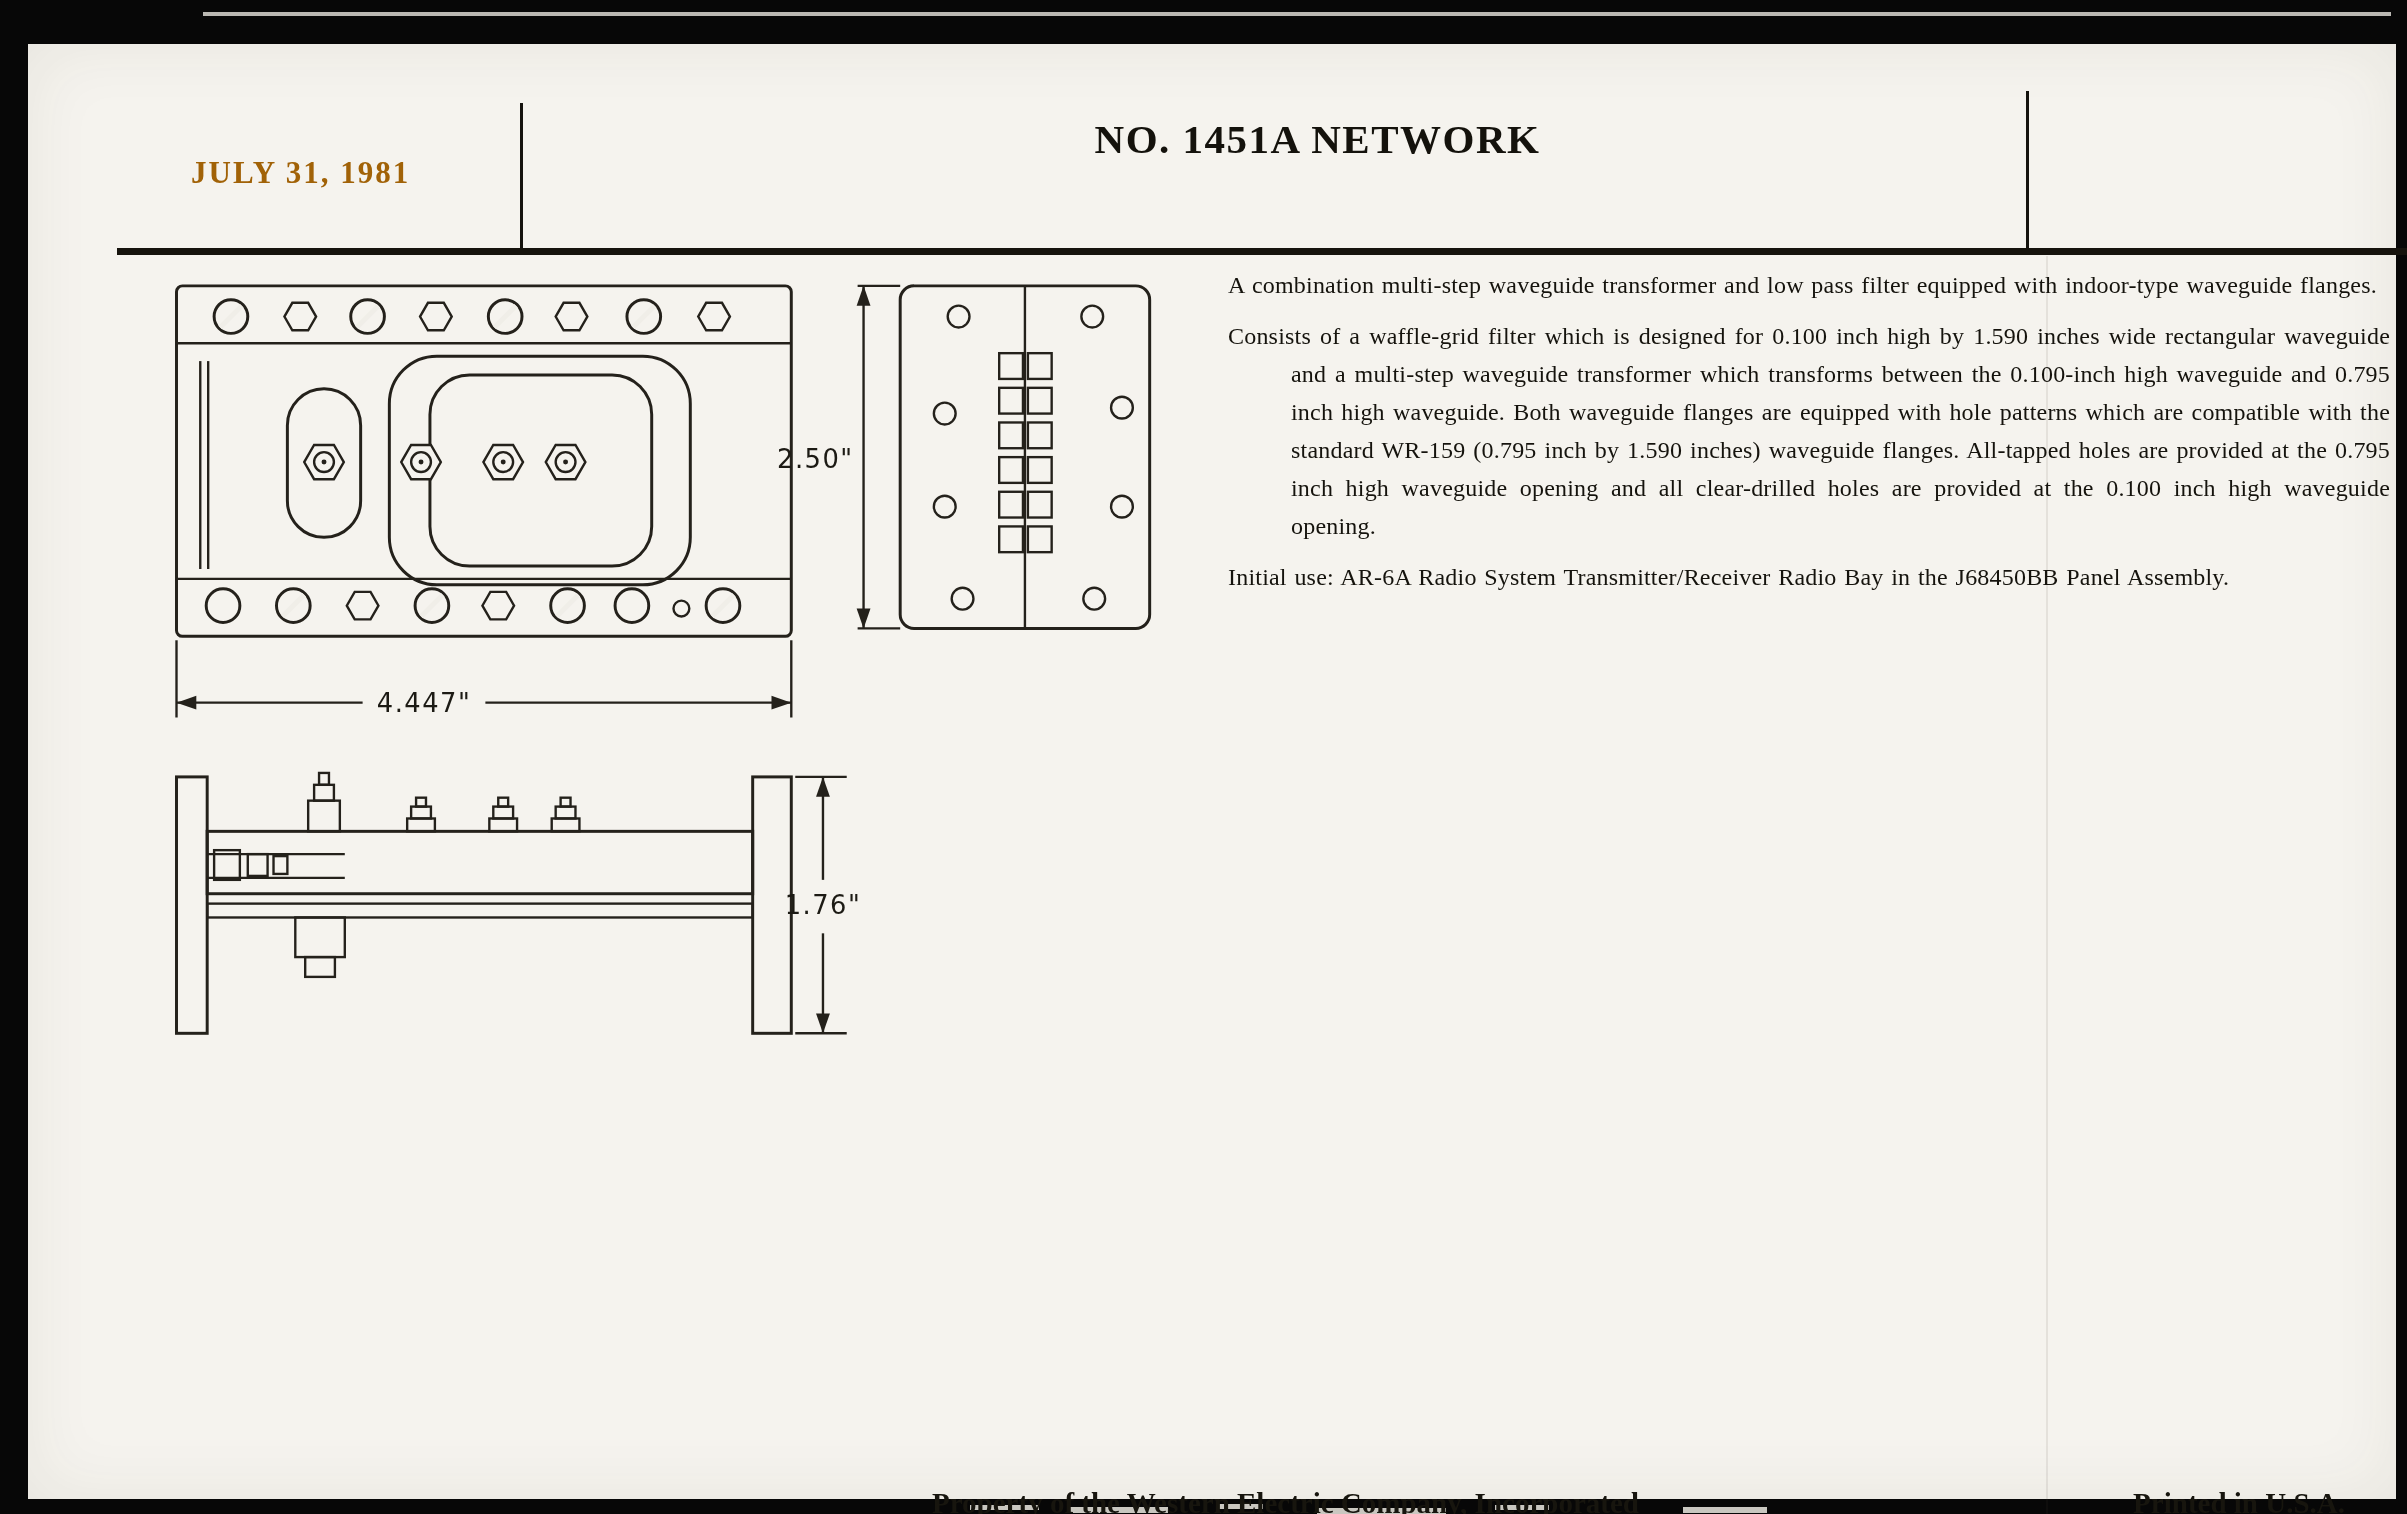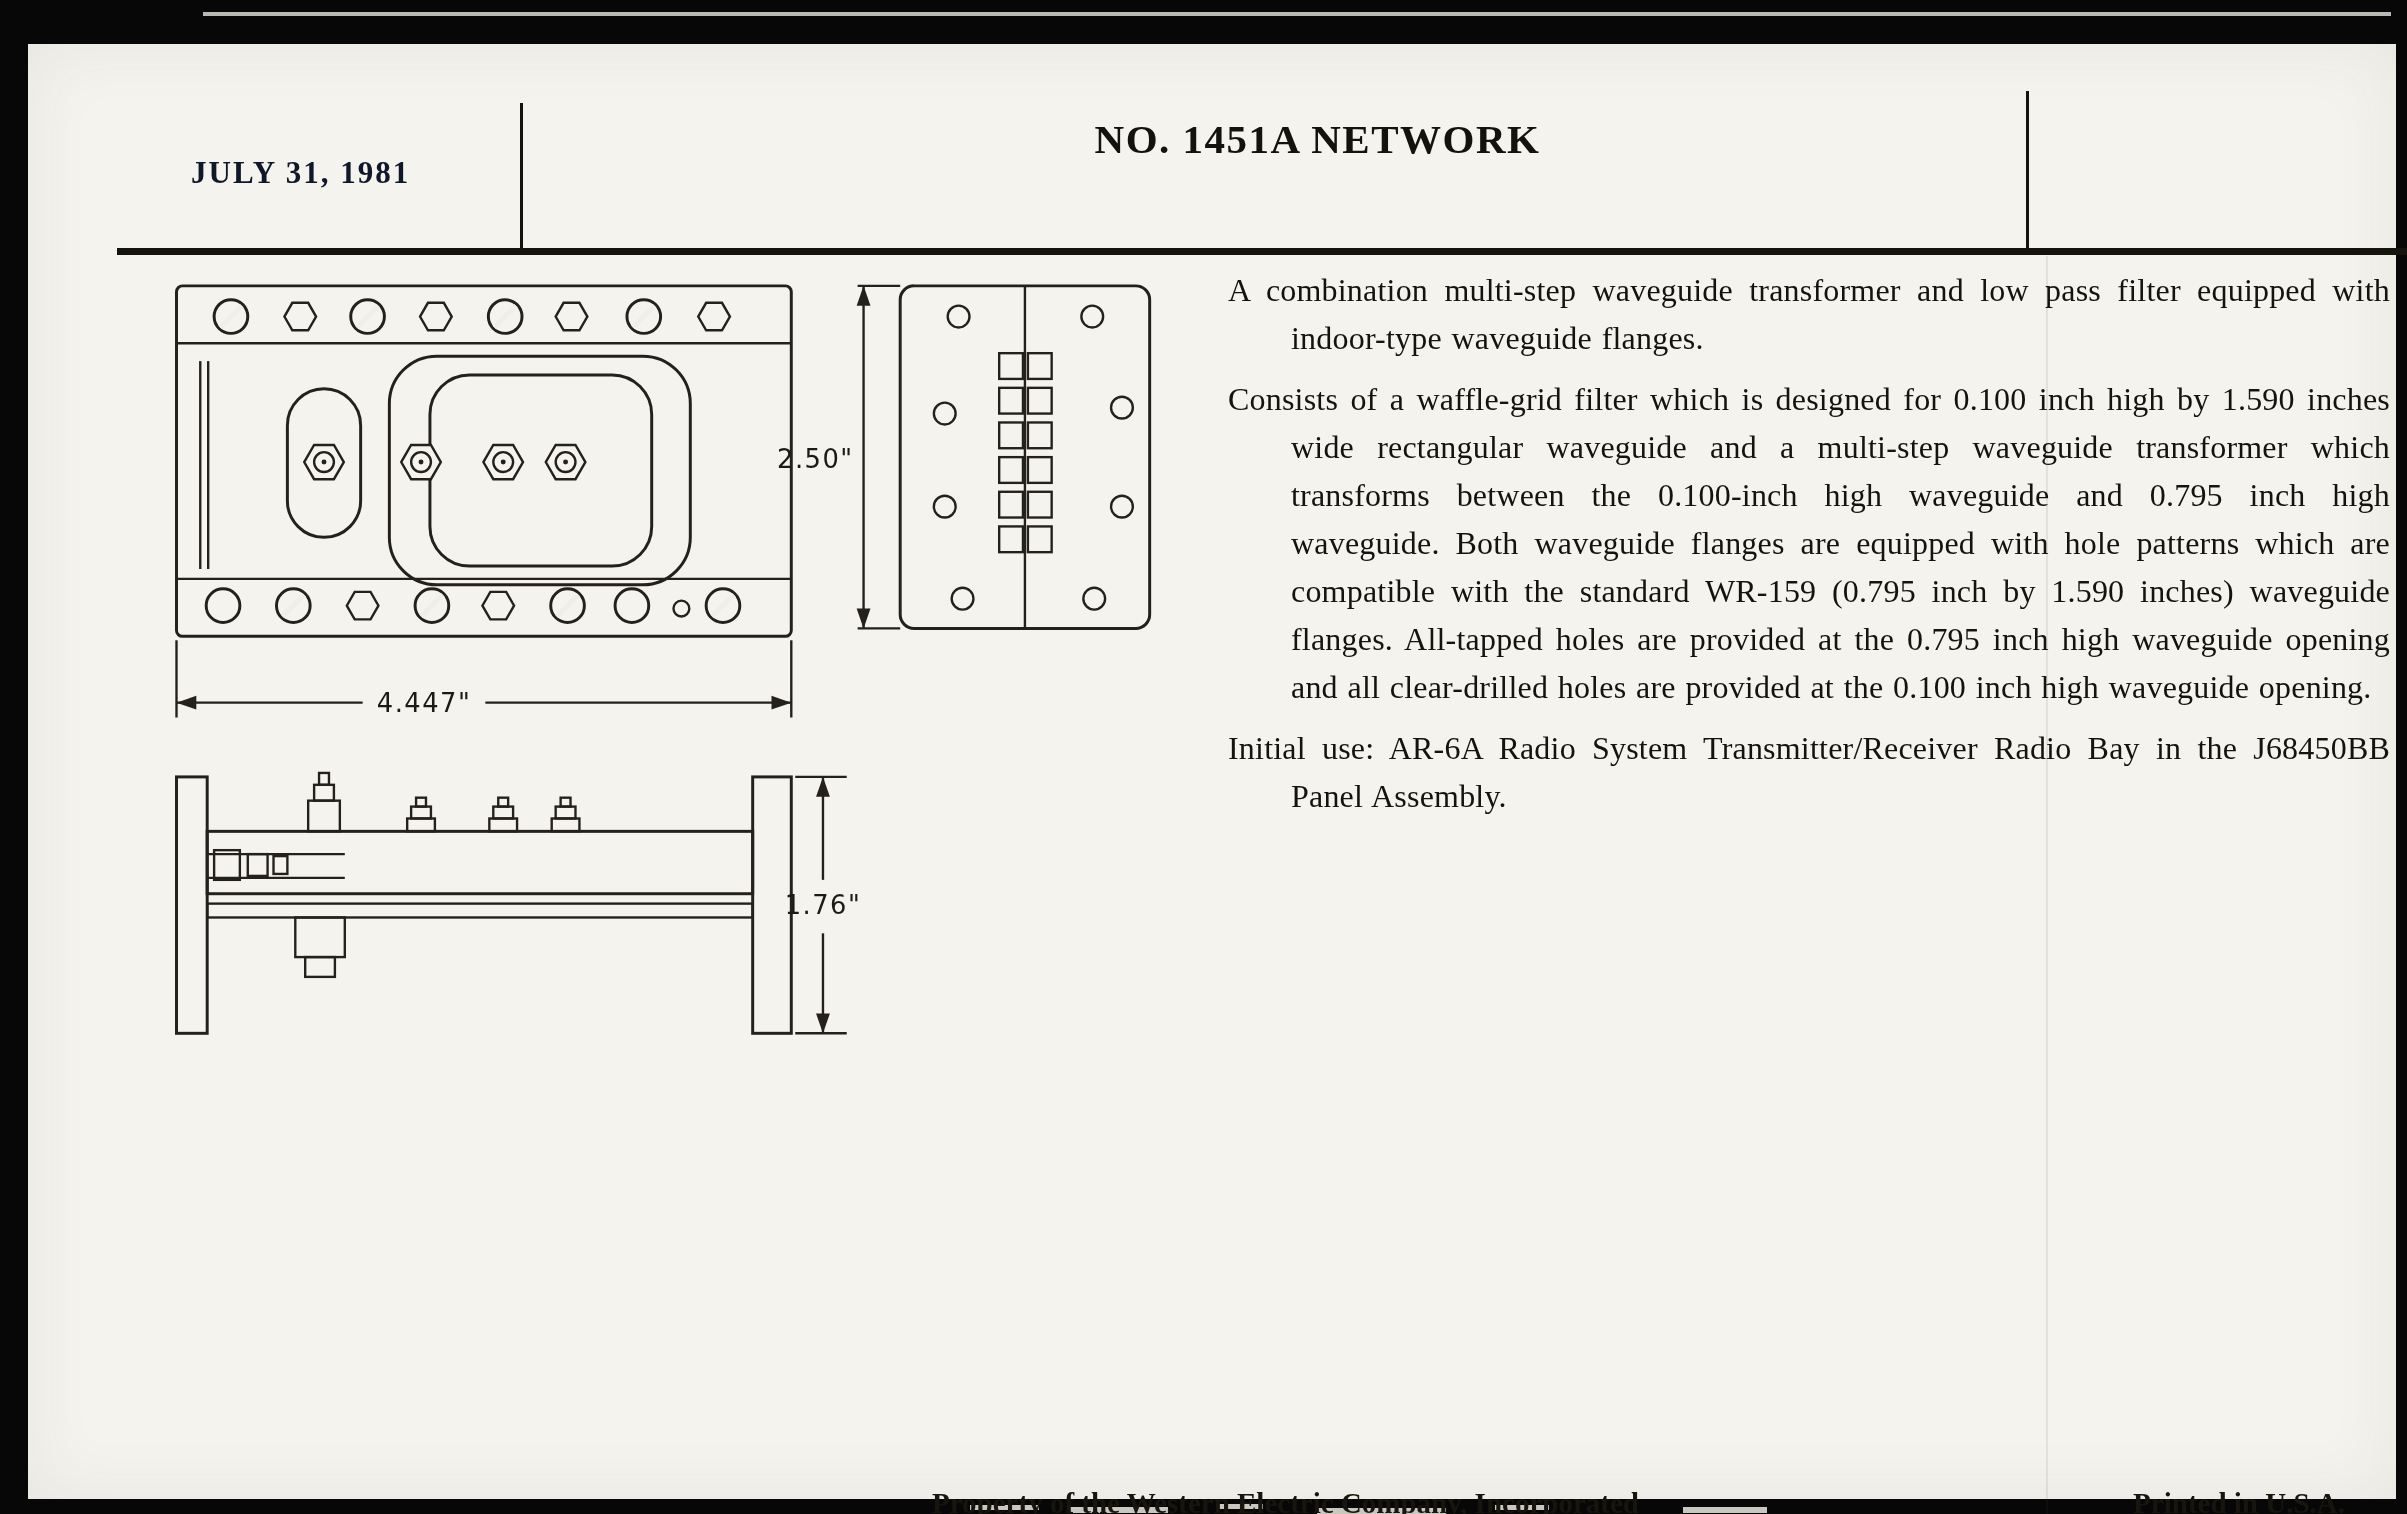--- a/index.html
+++ b/index.html
@@ -17,21 +17,21 @@
     box-shadow: inset 0 0 69px rgba(60,50,30,0.07);
   }
   
   .top-streak { position:absolute; left:203px; top:12px; width:2188px; height:4px; background:#d9d7d0; opacity:.85; }
   .noise { position:absolute; background:#c9c7c0; }
   .crease { position:absolute; left:2018px; top:212px; width:2px; height:1281px; background:rgba(80,72,60,0.10); }
 
   
   .doc-date {
     position:absolute; left:163px; top:111px;
-    font-size:31px; font-weight:bold; letter-spacing:2px; color:#0f172a;
+    font-size:31px; font-weight:bold; letter-spacing:2px; color:#a16207;
   }
   .sep { position:absolute; width:3px; background:#15130e; }
   .sep-left  { left:492px; top:59px; height:149px; }
   .sep-right { left:1998px; top:47px; height:160px; }
   .doc-title {
     position:absolute; left:495px; top:71px; width:1501px;
     text-align:center; font-size:41px; font-weight:bold;
     letter-spacing:1.5px; color:#14120c; margin:0;padding-left:44px;
   }
   .org-block {
@@ -49,21 +49,21 @@
   .arrow { fill:#24211b; stroke:none; }
   .dim {
     font-family:"DejaVu Sans", sans-serif;
     font-size:26px; fill:#1c1a14; letter-spacing:1.5px;
   }
 
   
   .description { position:absolute; left:1200px; top:222px; width:1162px; }
   .description p {
     margin:0 0 13px 0;
-    font-size:32px; line-height:48px;
+    font-size:24px; line-height:38px;
     color:#15130d;
     text-align:justify;
     padding-left:63px; text-indent:-63px;
     letter-spacing:0.2px; word-spacing:1.5px;
   }
 
   
   .footer-property {
     position:absolute; left:832px; top:1443px; width:851px;
     text-align:center; font-size:29px; font-weight:bold; color:#17150e;

